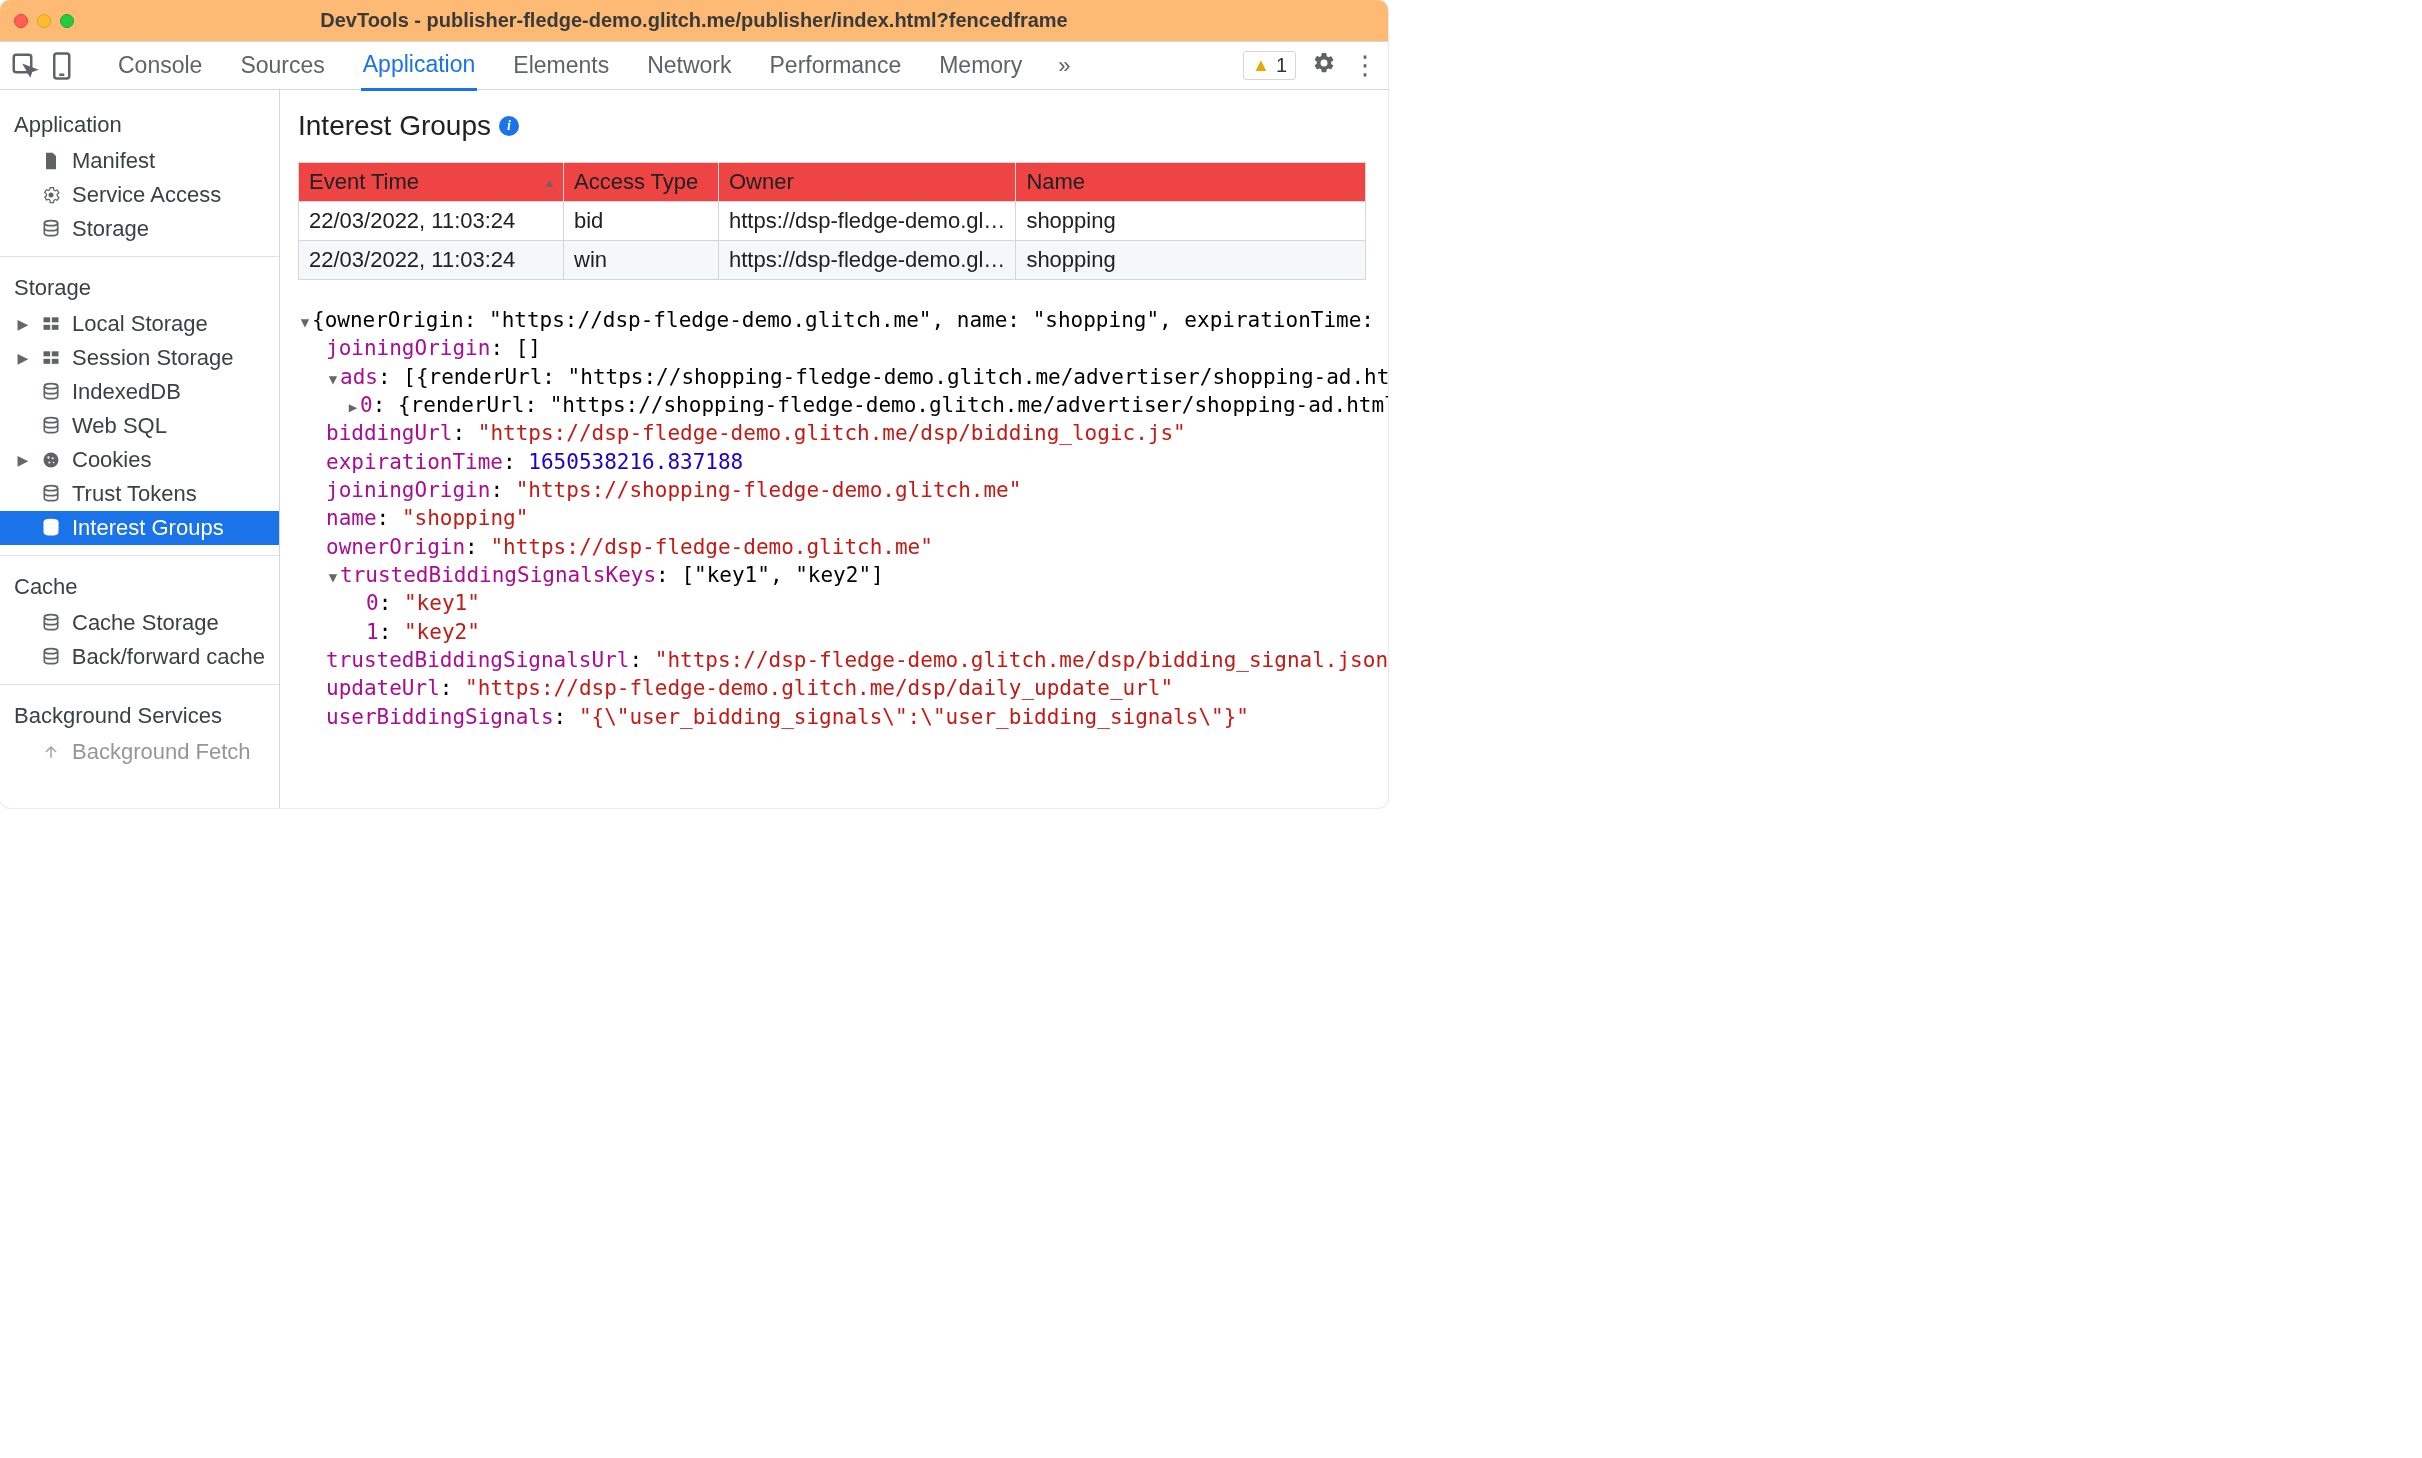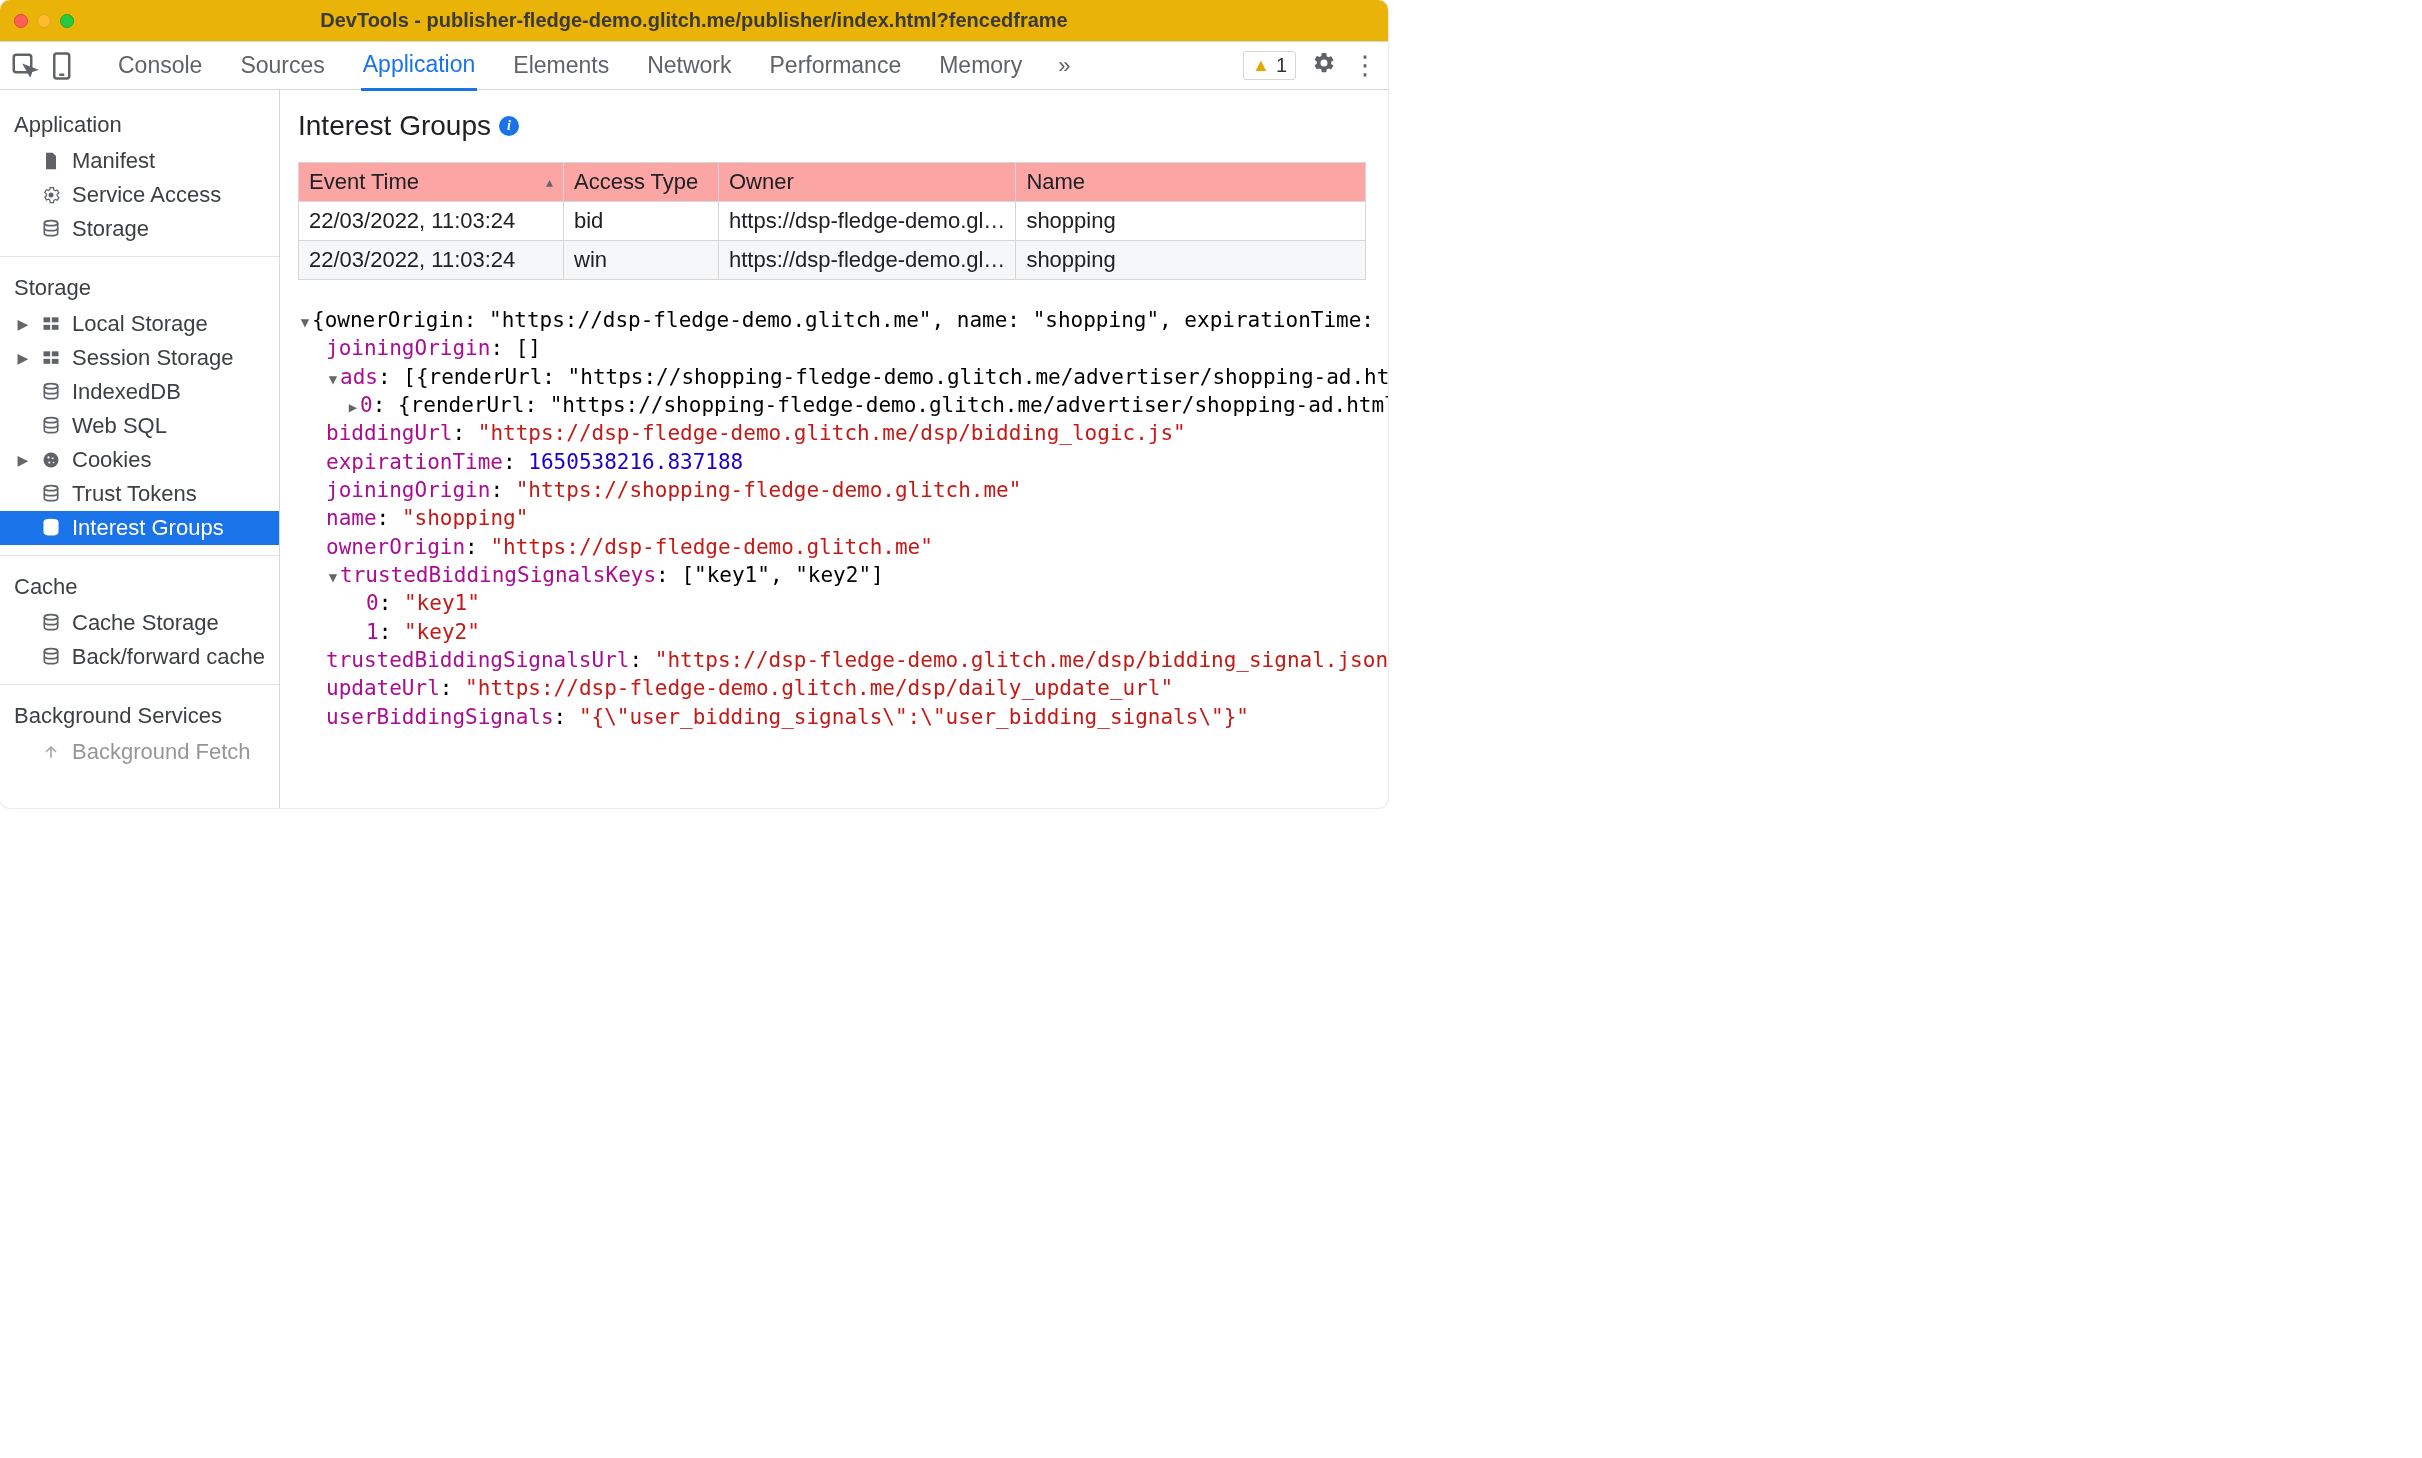--- a/index.html
+++ b/index.html
@@ -15,21 +15,21 @@
     box-shadow: 0 0 0 1px rgba(0,0,0,0.08);
     position: relative;
   }
   
   .titlebar {
     height: 42px;
     display: flex;
     align-items: center;
     padding: 0 14px;
     border-bottom: 1px solid #d6d6d6;
-    background: #eab308;
+    background: #fdba74;
     position: relative;
   }
   .traffic { display: flex; gap: 9px; }
   .dot { width: 14px; height: 14px; border-radius: 50%; }
   .dot.red { background: #ff5f56; border: 1px solid #e0443e; }
   .dot.yellow { background: #ffbd2e; border: 1px solid #dea123; }
   .dot.green { background: #27c93f; border: 1px solid #1aab29; }
   .title { position: absolute; left: 0; right: 0; text-align: center; font-size: 20px; font-weight: 600; color: #3a3a3a; pointer-events: none; }
   
   .tabstrip {
@@ -74,21 +74,21 @@
   .ico { width:22px; height:22px; display:inline-flex; align-items:center; justify-content:center; color:#5f6368; }
   .ico svg { width:20px; height:20px; }
   
   .main { flex:1; overflow:hidden; padding: 20px 0 0 18px; display:flex; flex-direction:column; }
   .panel-head { display:flex; align-items:center; gap:8px; padding-bottom:20px; }
   .panel-head h1 { font-size:28px; font-weight:400; color:#202124; }
   .info-badge { width:20px; height:20px; border-radius:50%; background:#1a73e8; color:#fff; font-size:14px; font-weight:700; display:flex; align-items:center; justify-content:center; font-style: italic; font-family: Georgia, serif;}
   
   table { border-collapse: collapse; width: calc(100% - 22px); font-size:22px; }
   th, td { border:1px solid #d6d6d6; padding: 6px 10px; text-align:left; white-space:nowrap; overflow:hidden; text-overflow:ellipsis; }
-  th { background:#fca5a5; font-weight:400; position:relative; }
+  th { background:#ef4444; font-weight:400; position:relative; }
   th.sort::after { content:"▴"; position:absolute; right:10px; color:#666; font-size:14px; top:50%; transform:translateY(-50%);}
   tbody tr:nth-child(even) td { background:#f6f7f8; }
   col.c1{width:265px;} col.c2{width:155px;} col.c3{width:280px;} col.c4{}
   
   .obj { font-family: Menlo, Consolas, monospace; font-size:21px; line-height:1.35; margin-top:26px; overflow:hidden; white-space:nowrap; }
   .obj .line { display:block; }
   .key-purple { color:#aa0d91; }
   .str-red { color:#c41a16; }
   .num-blue { color:#1c00cf; }
   .plain { color:#000; }

